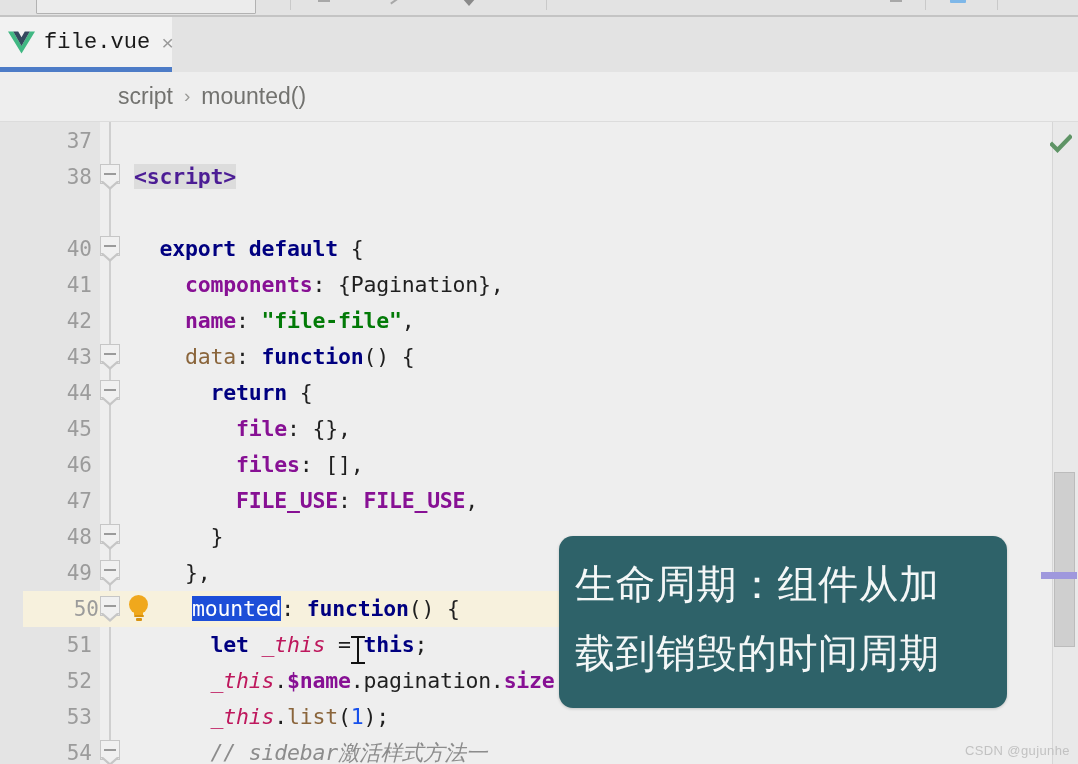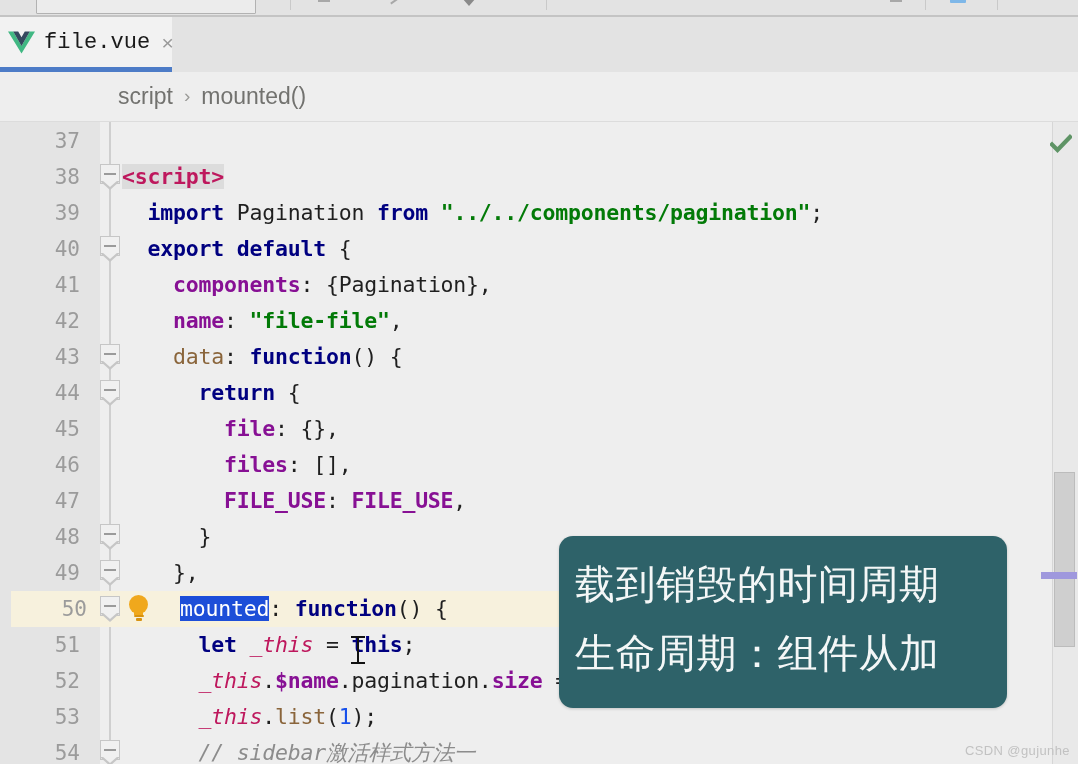--- a/index.html
+++ b/index.html
@@ -141,21 +141,21 @@
     position: absolute; left: 9px; top: 0;
     width: 2px; height: 642px;
     background: #cfcfcf;
   }
   .code-area {
     position: absolute; left: 0; top: 0;
     width: 1078px; height: 642px;
   }
 
   .row {
-    position: absolute; left: 4px;
+    position: absolute; left: 16px;
     width: 934px; height: 36px;
   }
   .row.current { background: #f7f1dd; margin-left: 7px; }
   .row .lnum {
     position: absolute; left: -8px; top: 0;
     width: 84px; height: 36px;
     text-align: right;
     font-family: "DejaVu Sans Mono", monospace;
     font-size: 21px;
     color: #9b9b9b;
@@ -215,21 +215,21 @@
     width: 9px; height: 4px; background: #f0a81c;
   }
   .bulb .b1, .bulb .b2 {
     position: absolute; background: #d89312; border-radius: 1px;
   }
   .bulb .b1 { left: 4.5px; top: 20px; width: 10px; height: 2.2px; }
   .bulb .b2 { left: 6.5px; top: 23.4px; width: 6px; height: 2.2px; }
 
   
   .kw   { color: #000080; font-weight: bold; }           
-  .tag  { color: #be185d; font-weight: bold; text-align: right; }           
+  .tag  { color: #4c1d95; font-weight: bold; text-align: right; }           
   .str  { color: #027a07; font-weight: bold; }                              
   .propb{ color: #871094; font-weight: bold; text-align: right; }           
   .ident{ color: #1f1f1f; }                              
   .dim  { color: #be185d; font-style: italic; }                              
   .num  { color: #1750eb; }                              
   .fn   { color: #8a653b; }                              
   .cmt  { color: #8c8c8c; font-style: italic; }          
   .punc { color: #1f1f1f; }
   .sel  { background: #1d4ed8; color: #ffffff; }         
   .hl   { background: #dcdcdc; }                         
@@ -350,24 +350,20 @@
         <div class="row" style="top: 37px;">
           <div class="lnum">38</div>
           <div class="src"><span class="tag hl">&lt;script&gt;</span></div>
         </div>
         <div class="fold" style="top: 42px;">
           <div class="sh"></div>
           <div class="tip"></div>
           <div class="tip2"></div>
           <div class="minus"></div>
         </div>
-        <div class="row" style="top: 73px;">
-          <div class="lnum">39</div>
-          <div class="src"><span class="punc">  </span><span class="kw">import</span><span class="ident"> Pagination </span><span class="kw">from</span><span class="ident"> </span><span class="str">"../../components/pagination"</span><span class="punc">;</span></div>
-        </div>
         <div class="row" style="top: 109px;">
           <div class="lnum">40</div>
           <div class="src"><span class="punc">  </span><span class="kw">export</span><span class="ident"> </span><span class="kw">default</span><span class="punc"> {</span></div>
         </div>
         <div class="fold" style="top: 114px;">
           <div class="sh"></div>
           <div class="tip"></div>
           <div class="tip2"></div>
           <div class="minus"></div>
         </div>
@@ -471,22 +467,22 @@
         </div>
       </div>
 
     <div class="ibeam">
       <div class="stem"></div>
         <div class="t1"></div>
         <div class="t2"></div>
     </div>
 
     <div class="note">
+      <div class="note-line">生命周期：组件从加</div>
       <div class="note-line">载到销毁的时间周期</div>
-      <div class="note-line">生命周期：组件从加</div>
     </div>
 
     <div class="inspect-strip">
       <svg class="checkmark" viewBox="0 0 22 20">
         <path d="M2 10.5 L7.5 16 L20 3" stroke="#5f9466" stroke-width="4.2" fill="none" stroke-linecap="square"></path>
       </svg>
     </div>
     <div class="scrollbar-track">
       <div class="scroll-thumb"></div>
     </div>

